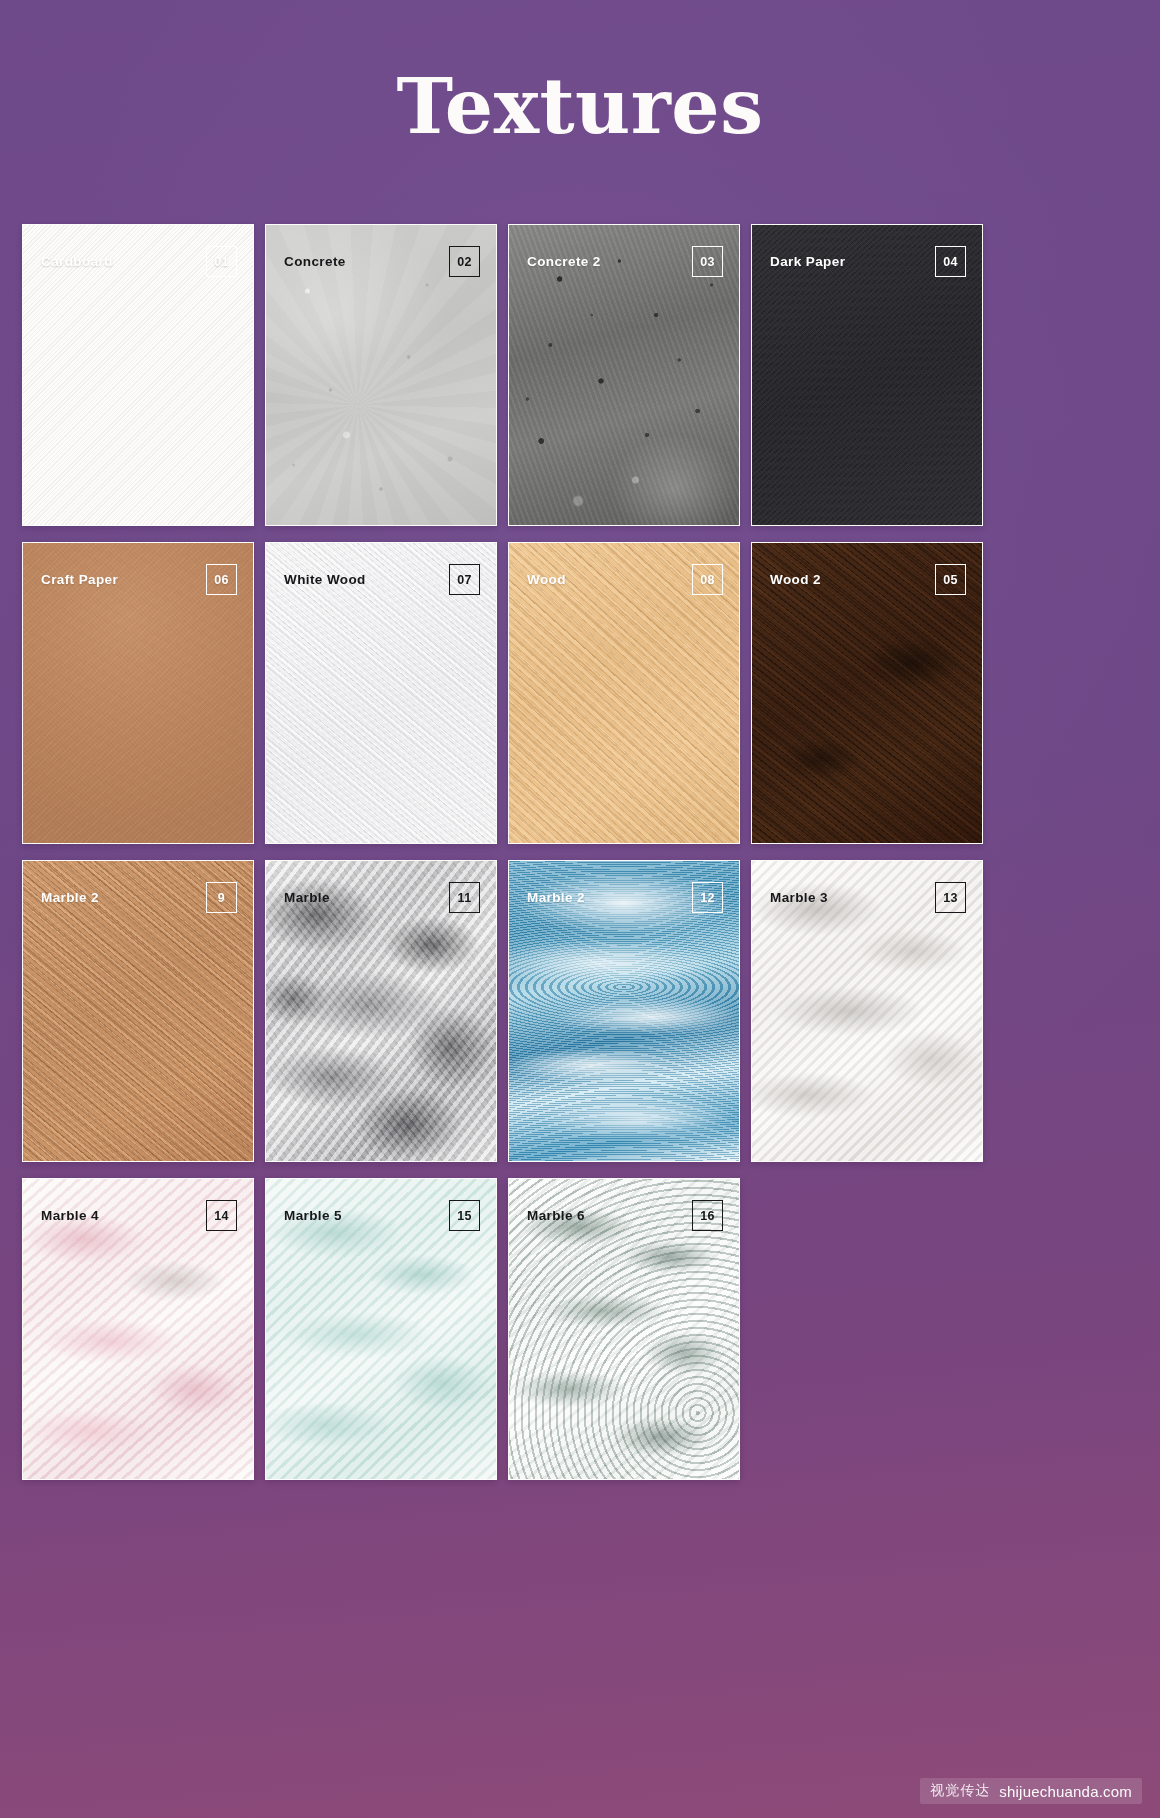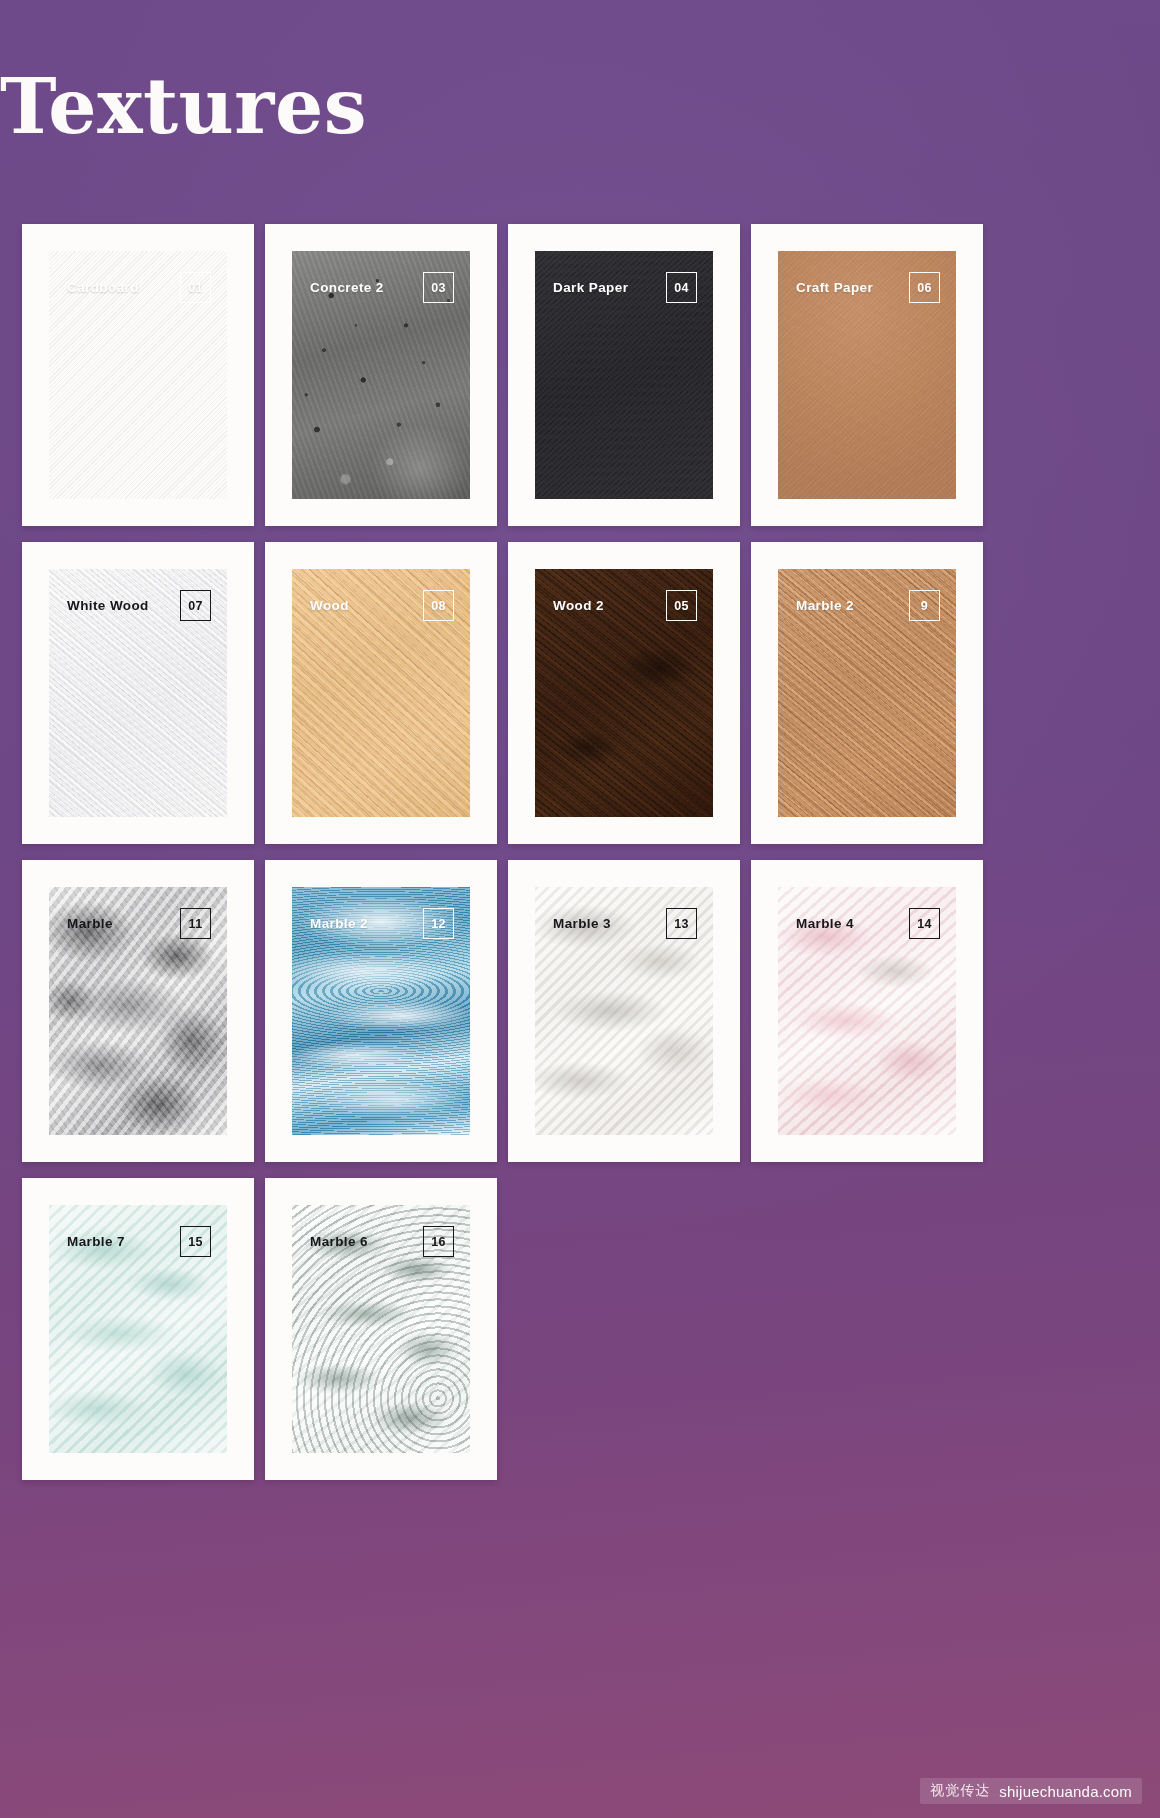--- a/index.html
+++ b/index.html
@@ -19,20 +19,21 @@
   .bg-vignette {
     position: absolute; inset: 0;
     background: radial-gradient(ellipse 85% 60% at 50% 28%, rgba(130,95,160,0.30) 0%, rgba(0,0,0,0) 70%);
   }
 
   .page { position: relative; width: 1160px; height: 1818px; }
 
   .title {
     position: absolute;
     top: 62px; left: 0; width: 1160px;
+    text-align: center;
     font-family: "DejaVu Serif", "Liberation Serif", serif;
     font-size: 76px;
     font-weight: 700;
     color: #fdfbfa;
     letter-spacing: 0.5px;
   }
 
   .grid {
     position: absolute;
     top: 224px; left: 22px;
@@ -40,21 +41,21 @@
     display: grid;
     grid-template-columns: repeat(4, 232px);
     grid-template-rows: repeat(4, 302px);
     column-gap: 11px;
     row-gap: 16px;
   }
 
   .card {
     position: relative;
     background: #fdfcfb;
-    padding: 27px;
+    padding: 1px;
     box-shadow: 0 2px 6px rgba(40,15,55,0.22);
   }
   .swatch {
     position: relative;
     width: 100%; height: 100%;
     overflow: hidden;
   }
   .card-head {
     position: absolute;
     top: 21px; left: 18px; right: 16px;
@@ -320,20 +321,29 @@
         <div class="swatch">
           <div class="tx t-cardboard"></div>
           <div class="card-head light-text">
             <span class="card-label">Cardboard</span>
             <span class="badge">01</span>
           </div>
         </div>
       </div>
       <div class="card">
         <div class="swatch">
+          <div class="tx t-concrete"></div>
+          <div class="card-head dark-text">
+            <span class="card-label">Concrete</span>
+            <span class="badge">02</span>
+          </div>
+        </div>
+      </div>
+      <div class="card">
+        <div class="swatch">
           <div class="tx t-concrete2"></div>
           <div class="card-head light-text">
             <span class="card-label">Concrete 2</span>
             <span class="badge">03</span>
           </div>
         </div>
       </div>
       <div class="card">
         <div class="swatch">
           <div class="tx t-darkpaper"></div>
@@ -421,21 +431,21 @@
           <div class="card-head dark-text">
             <span class="card-label">Marble 4</span>
             <span class="badge">14</span>
           </div>
         </div>
       </div>
       <div class="card">
         <div class="swatch">
           <div class="tx t-marble5"></div>
           <div class="card-head dark-text">
-            <span class="card-label">Marble 7</span>
+            <span class="card-label">Marble 5</span>
             <span class="badge">15</span>
           </div>
         </div>
       </div>
       <div class="card">
         <div class="swatch">
           <div class="tx t-marble6"></div>
           <div class="card-head dark-text">
             <span class="card-label">Marble 6</span>
             <span class="badge">16</span>

